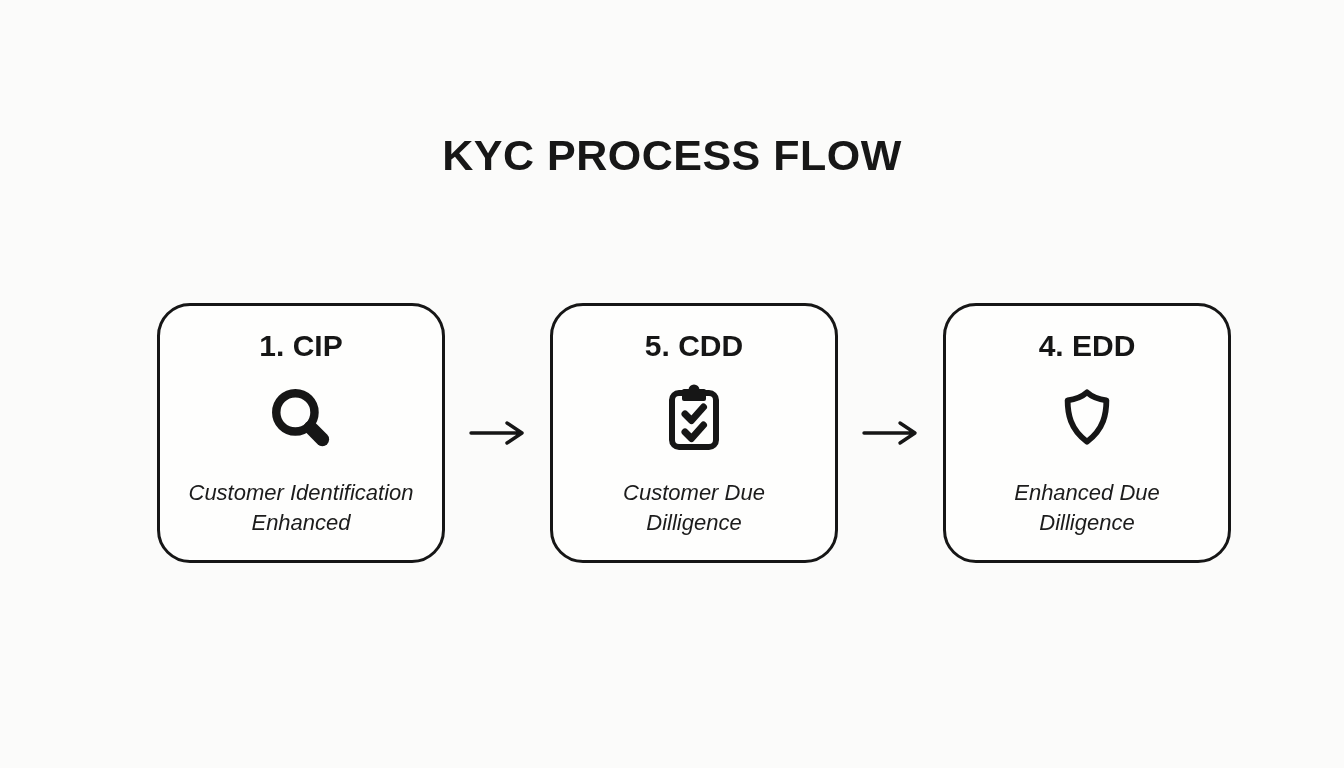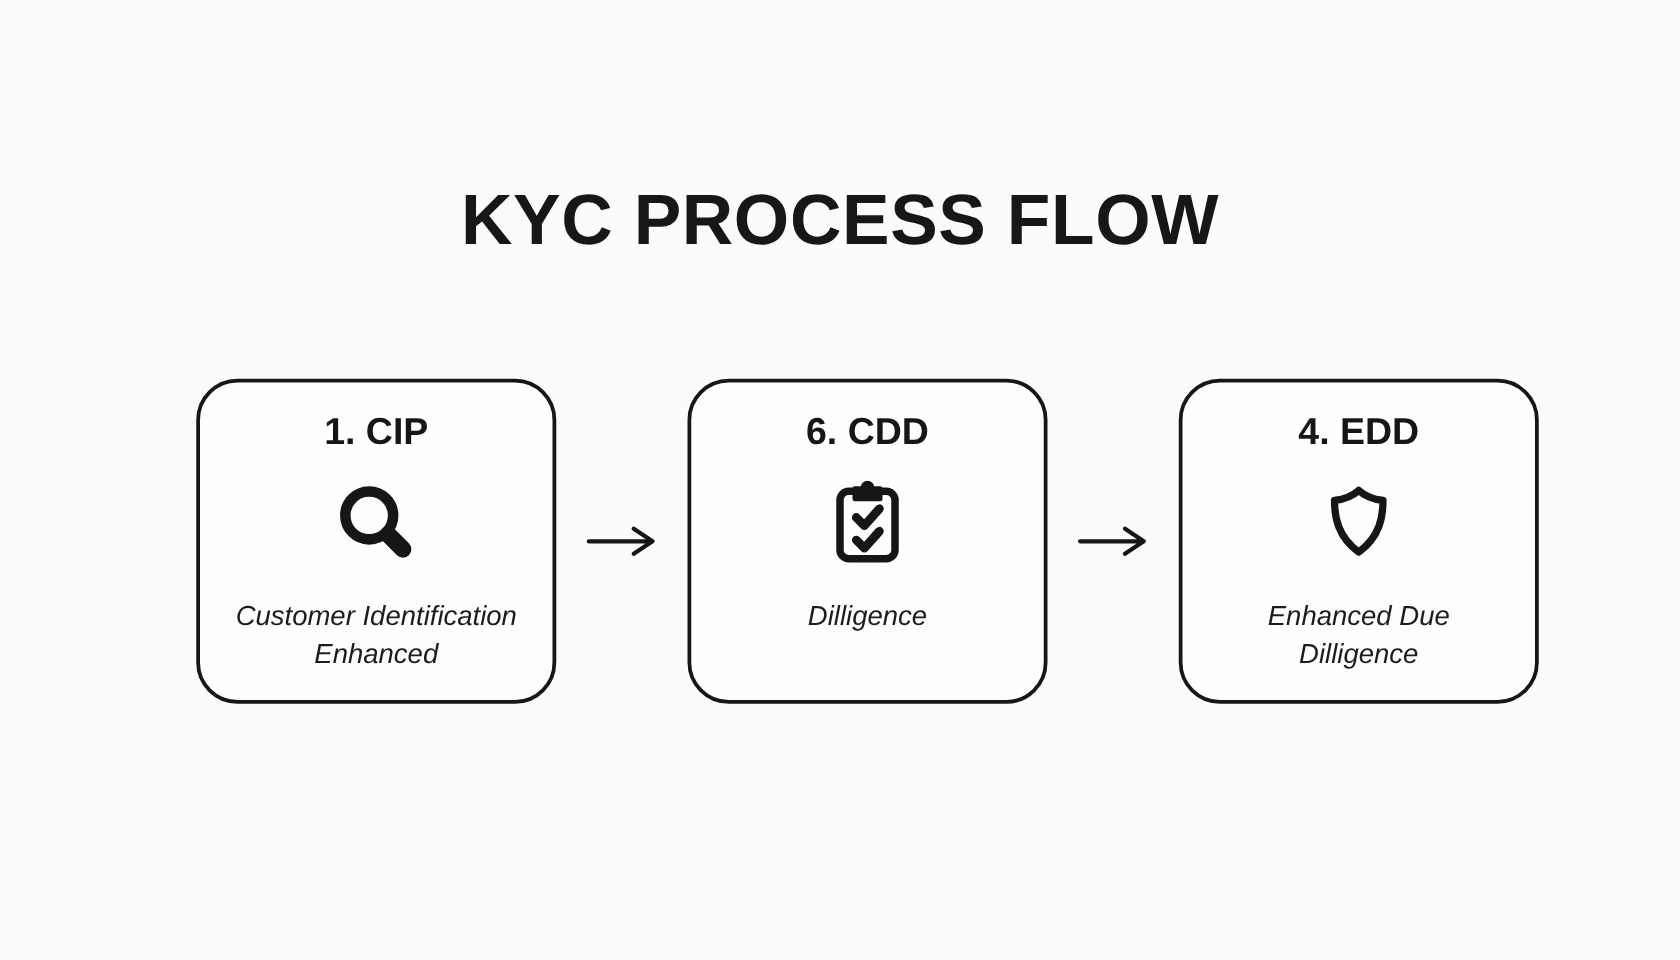--- a/index.html
+++ b/index.html
@@ -10,25 +10,25 @@
     width: 1344px;
     height: 768px;
     position: relative;
     overflow: hidden;
     background: #fbfbfa;
     font-family: "Liberation Sans", sans-serif;
     color: #161616;
   }
   .page-title {
     position: absolute;
-    top: 143px;
+    top: 131px;
     left: 0;
     width: 100%;
     text-align: center;
-    font-size: 57px;
+    font-size: 43px;
     font-weight: 700;
     letter-spacing: 0.5px;
     color: #171717;
   }
   .flow-row {
     position: absolute;
     top: 303px;
     left: 145px;
     display: flex;
     align-items: center;
@@ -101,31 +101,32 @@
     </div>
   </div>
 
   <div class="arrow-gap">
     <svg width="58" height="26" viewBox="0 0 58 26">
       <path class="stroke" d="M2 13 H52 M38 3 L53 13 L38 23" stroke-width="3.4" stroke-linecap="round" stroke-linejoin="round"></path>
     </svg>
   </div>
 
   <div class="flow-step">
-    <div class="step-heading">6. CDD</div>
+    <div class="step-heading">5. CDD</div>
     <div class="step-icon-wrap">
       <svg width="62" height="72" viewBox="0 0 62 70">
         <rect class="stroke" x="9" y="10" width="44" height="54" rx="7" stroke-width="6"></rect>
         <circle class="fill" cx="31" cy="7" r="5.5"></circle>
         <rect class="fill" x="19" y="6" width="24" height="12" rx="2"></rect>
         <path class="stroke" d="M22 31 L28.5 37.5 L40.5 24" stroke-width="7" stroke-linecap="round" stroke-linejoin="round"></path>
         <path class="stroke" d="M22 49 L28.5 55.5 L40.5 42" stroke-width="7" stroke-linecap="round" stroke-linejoin="round"></path>
       </svg>
     </div>
     <div class="step-caption">
+      <div>Customer Due</div>
       <div>Dilligence</div>
     </div>
   </div>
 
   <div class="arrow-gap">
     <svg width="58" height="26" viewBox="0 0 58 26">
       <path class="stroke" d="M2 13 H52 M38 3 L53 13 L38 23" stroke-width="3.4" stroke-linecap="round" stroke-linejoin="round"></path>
     </svg>
   </div>
 

